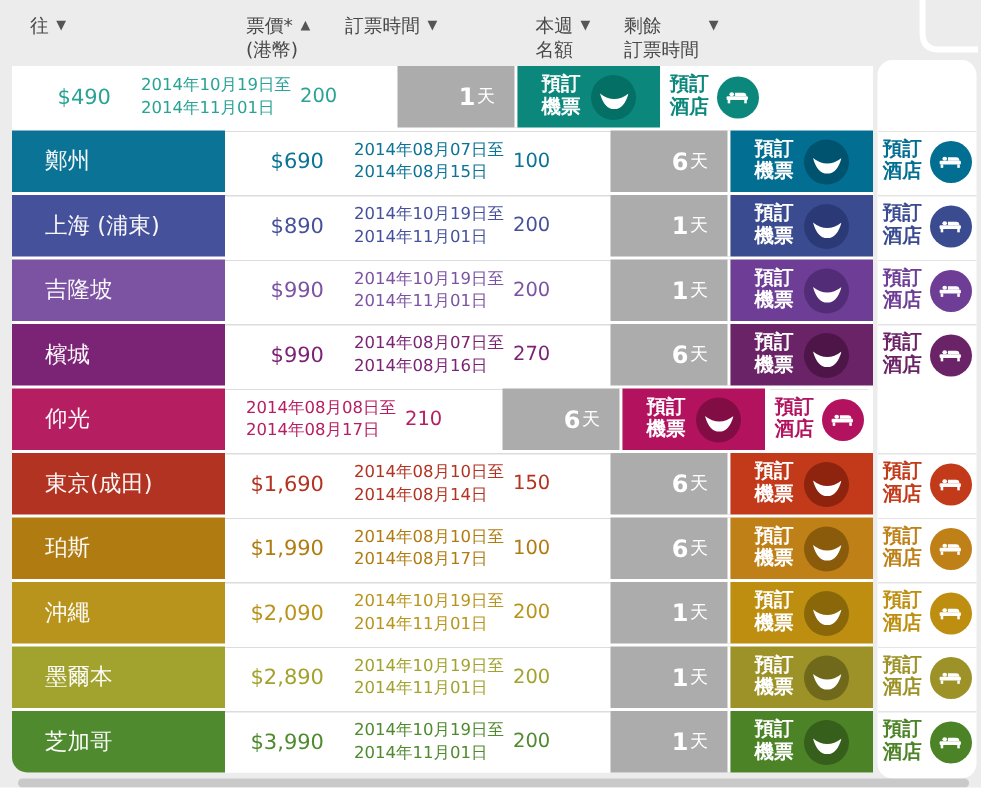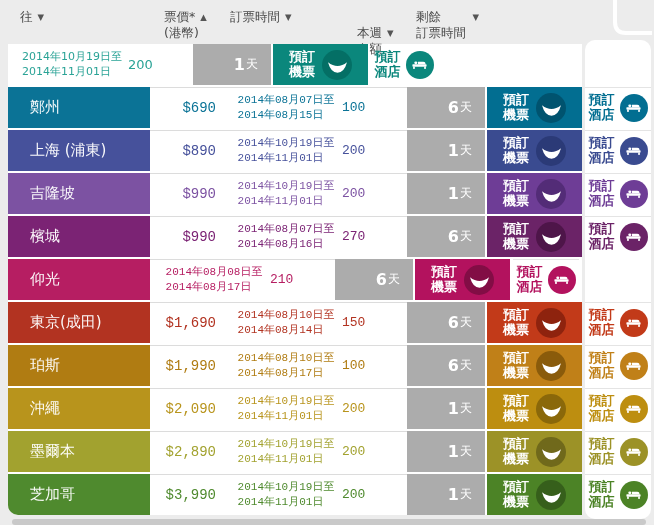--- a/index.html
+++ b/index.html
@@ -14,21 +14,21 @@
   .header{
     position:absolute;left:8px;top:0;height:44px;width:643px;
     display:flex;align-items:flex-start;
     color:var(--header_text,#4A4A4A);
     font-size:12.5px;
   }
   .hcell{padding-top:9px;box-sizing:border-box;line-height:1.3;}
   .h-to{width:142px;padding-left:12px;}
   .h-fare{width:72px;padding-left:14px;}
   .h-date{width:120px;padding-left:8px;}
-  .h-quota{width:65px;padding-left:15px;margin-top:16px;}
+  .h-quota{width:65px;padding-left:15px;}
   .h-remain{width:80px;padding-left:9px;padding-right:8px;}
   .h-line{display:flex;align-items:center;gap:5px;}
   .h-remain .h-line{justify-content:space-between;}
   .tri{font-size:8.5px;color:#555;}
   
   .main-panel{
     position:absolute;left:8px;top:44px;width:574px;height:471px;
     background:var(--white,#fff);
     border-radius:10px 0 0 10px;
   }
@@ -43,21 +43,21 @@
   .row{display:flex;height:41px;margin-bottom:2px;}
   .row:last-child{margin-bottom:4px;}
   .cell{box-sizing:border-box;display:flex;align-items:center;height:41px;}
   .c-dest{
     width:142px;background:var(--cell);
     color:rgba(255,255,255,.96);font-size:15px;padding-left:22px;
   }
   .row:first-child .c-dest{border-top-left-radius:10px;}
   .row:last-child  .c-dest{border-bottom-left-radius:10px;}
   .wcell{background:var(--white,#fff);color:var(--cell);}
-  .row:not(:first-child) .wcell{box-shadow:inset 0 1px 0 #DCDCDC;font-family:Liberation Mono, monospace;}
+  .row:not(:first-child) .wcell{box-shadow:inset 0 1px 0 #DCDCDC;}
   .c-price{width:72px;justify-content:flex-end;padding-right:6px;font-size:14px;}
   .c-date{width:120px;padding-left:8px;font-size:11px;line-height:1.3;align-items:center;justify-content:center;}
   .c-quota{width:30px;justify-content:flex-start;font-size:13px;}
   .c-fill{width:35px;}
   .c-gray{
     width:80px;background:var(--cell_gray,#ACACAC);
     color:#fff;justify-content:flex-end;padding-right:13px;
     border-right:2px solid #fff;
   }
   .days-num{font-size:16px;font-weight:bold;}
@@ -131,20 +131,23 @@
       <div class="h-line">
         <span>剩餘</span>
         <span class="tri">▼</span>
       </div>
       <div>訂票時間</div>
     </div>
   </div>
 
   <div class="rows" id="rows">
     <div class="row" style="--cell: #2AA396; --btn: #0B877C; --dark: #046F65;">
+      <div class="cell wcell c-price">
+        <span>$490</span>
+      </div>
       <div class="cell wcell c-date">
         <span><span>2014年10月19日至</span><br><span>2014年11月01日</span></span>
       </div>
       <div class="cell wcell c-quota">
         <span>200</span>
       </div>
       <div class="cell wcell c-fill"></div>
       <div class="cell c-gray">
         <span class="days-num">1</span>
         <span class="days-unit">天</span>

